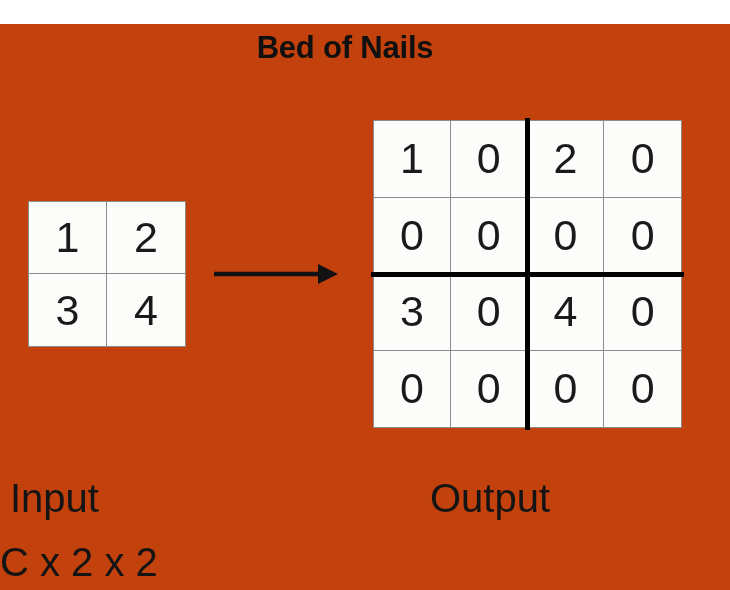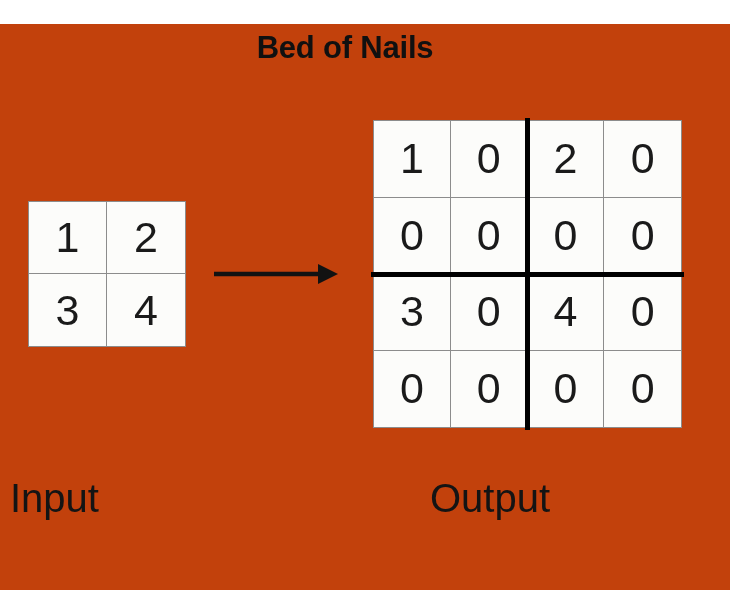--- a/index.html
+++ b/index.html
@@ -165,15 +165,16 @@
     <div class="cell row-last">0</div>
     <div class="cell row-last">0</div>
     <div class="cell row-last">0</div>
     <div class="cell row-last col-last">0</div>
   </div>
 
   <div class="thick-v"></div>
   <div class="thick-h"></div>
 
   <div id="input-label" class="caption caption-title">Input</div>
+  <div id="input-dims" class="caption caption-dims">C x 2 x 2</div>
   <div id="output-label" class="caption caption-title">Output</div>
 
 </div>
 
 </body></html>

